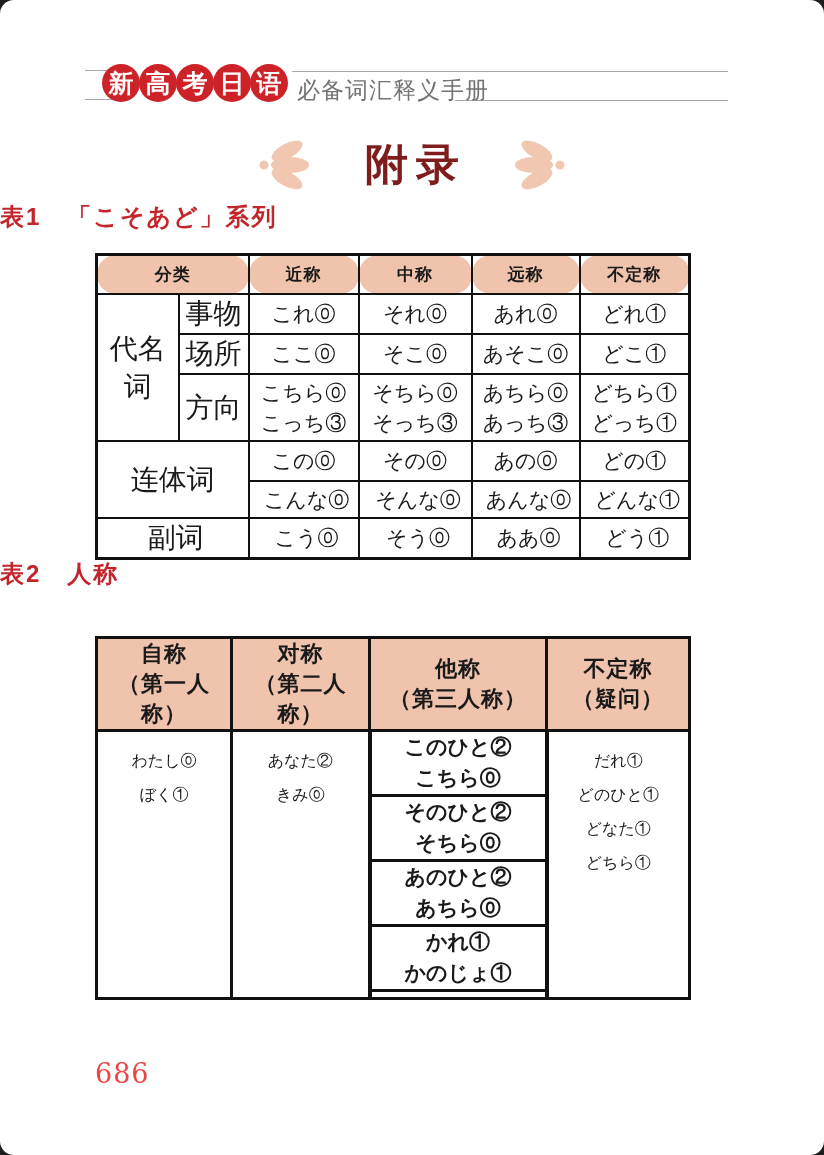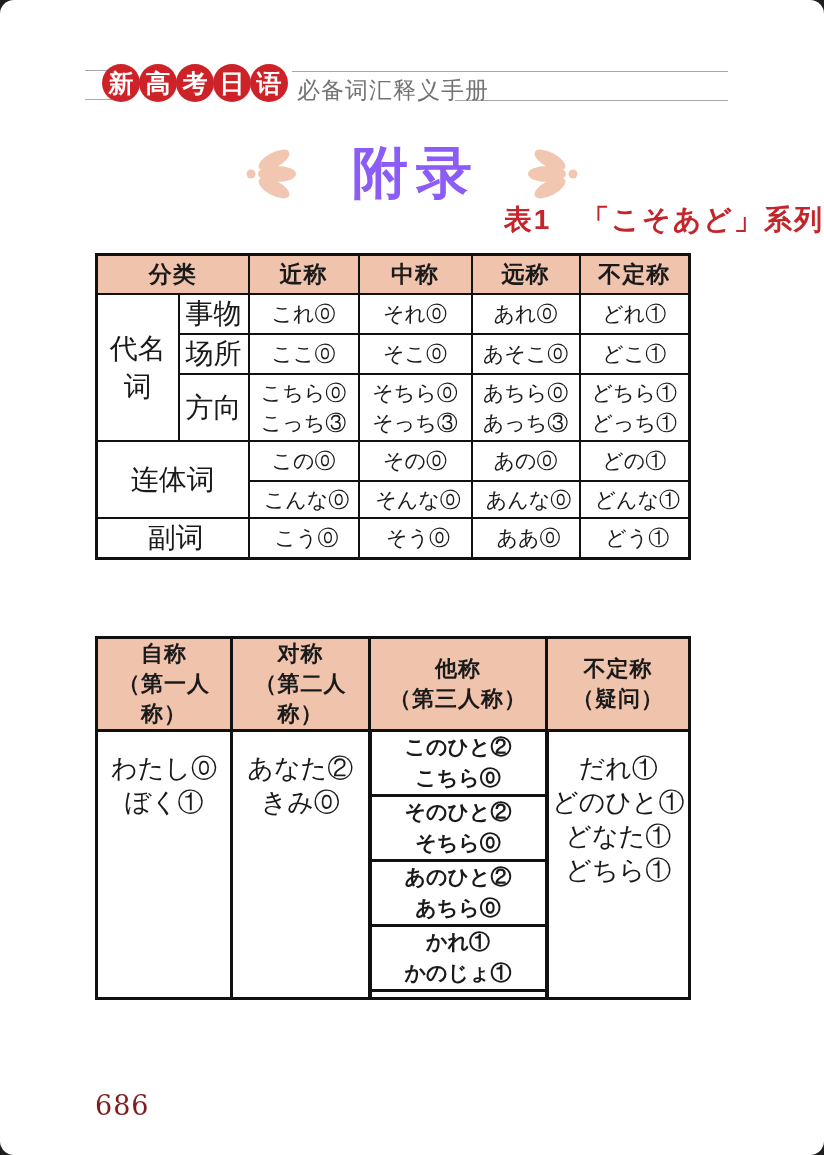--- a/index.html
+++ b/index.html
@@ -28,71 +28,71 @@
     font-weight:400; font-size:23px; color:#737373; letter-spacing:1px;
     white-space:nowrap;
   }
   
   .title-row {
     position:absolute; left:0; top:136px; width:824px;
     display:flex; justify-content:center; align-items:center; gap:42px;
   }
   .page-title {
     font-family:Liberation Serif, serif;
-    font-size:56px; font-weight:bold; color:#8b5cf6;
+    font-size:43px; font-weight:bold; color:#7f1d1d;
     letter-spacing:8px; padding-left:8px;
   }
   .ornament svg { display:block; }
   .ornament.flip svg { transform:scaleX(-1); }
   
   .caption {
-    position:absolute; left:0; width:824px; text-align:right;
+    position:absolute; left:0; width:824px; text-align:left;
     font-family:"Liberation Sans","DejaVu Sans",sans-serif;
-    font-weight:bold; color:#c4252b; font-size:28px; letter-spacing:2px;
+    font-weight:bold; color:#c4252b; font-size:24px; letter-spacing:2px;
   }
   #caption1 { top:201px; }
   #caption2 { top:558px; }
   
   table { border-collapse:collapse; table-layout:fixed; }
   th, td { padding:0; text-align:center; vertical-align:middle; }
   .cn { font-size:28px; }
   .jp { font-size:21px; white-space:pre-line; line-height:30px; }
   
   #table1 { position:absolute; left:95px; top:253px; width:593px; border:3px solid #111; }
   #table1 th, #table1 td { border:2px solid #111; }
   #table1 thead th {
-    background:#efc3ac; height:37px; font-size:23px; font-weight:600; letter-spacing:1px;
+    background:#efc3ac; height:37px; font-size:17px; font-weight:600; letter-spacing:1px;border-radius:19px;
   }
   #table1 tr.h38 td { height:38px; }
   #table1 tr.h37 td { height:37px; }
   #table1 tr.h65 td { height:65px; }
   #table1 tr.h35 td { height:35px;padding-left:6px; }
   
   #table2 { position:absolute; left:95px; top:636px; width:593px; border:3px solid #111; }
   #table2 th, #table2 td { border:3px solid #111; }
   #table2 thead th {
     background:#efc3ac; height:70px; font-size:22px; font-weight:600;
     line-height:30px; white-space:pre-line; letter-spacing:1px;
   }
   #table2 tbody tr { height:268px; }
   #table2 td.simple {
-    vertical-align:top; padding-top:20px; font-size:26px;
+    vertical-align:top; padding-top:12px; font-size:16px;
     line-height:34px; white-space:pre-line;
   }
   #table2 td.nested { vertical-align:top; padding:0; border-left-width:4px; border-right-width:4px; }
   #table2 .sub {
     height:62px; border-bottom:3px solid #111;
     display:flex; flex-direction:column; justify-content:center;
     font-size:21px; line-height:31px; white-space:pre-line;font-weight:bold;
   }
   
   .page-number {
     position:absolute; left:95px; top:1058px;
     font-family:"DejaVu Serif","Liberation Serif",serif;
-    font-size:27px; color:#7f1d1d; letter-spacing:1px;margin-top:32px;
+    font-size:27px; color:#ef4444; letter-spacing:1px;
   }
 </style>
 </head>
 <body>
 
 <div class="page">
 
   <div class="rule" id="rule-top-dash"></div>
   <div class="rule" id="rule-bottom-dash"></div>
   <div class="rule" id="rule-top-long"></div>
@@ -194,20 +194,21 @@
       <tr class="h35">
         <td class="cn" colspan="2">副词</td>
         <td class="jp">こう⓪</td>
         <td class="jp">そう⓪</td>
         <td class="jp">ああ⓪</td>
         <td class="jp">どう①</td>
       </tr>
     </tbody>
   </table>
 
+  <div class="caption" id="caption2">表2　人称</div>
 
   <table id="table2">
     <colgroup>
       <col style="width:135px">
         <col style="width:138px">
         <col style="width:177px">
         <col style="width:143px">
     </colgroup>
     <thead>
       <tr>

